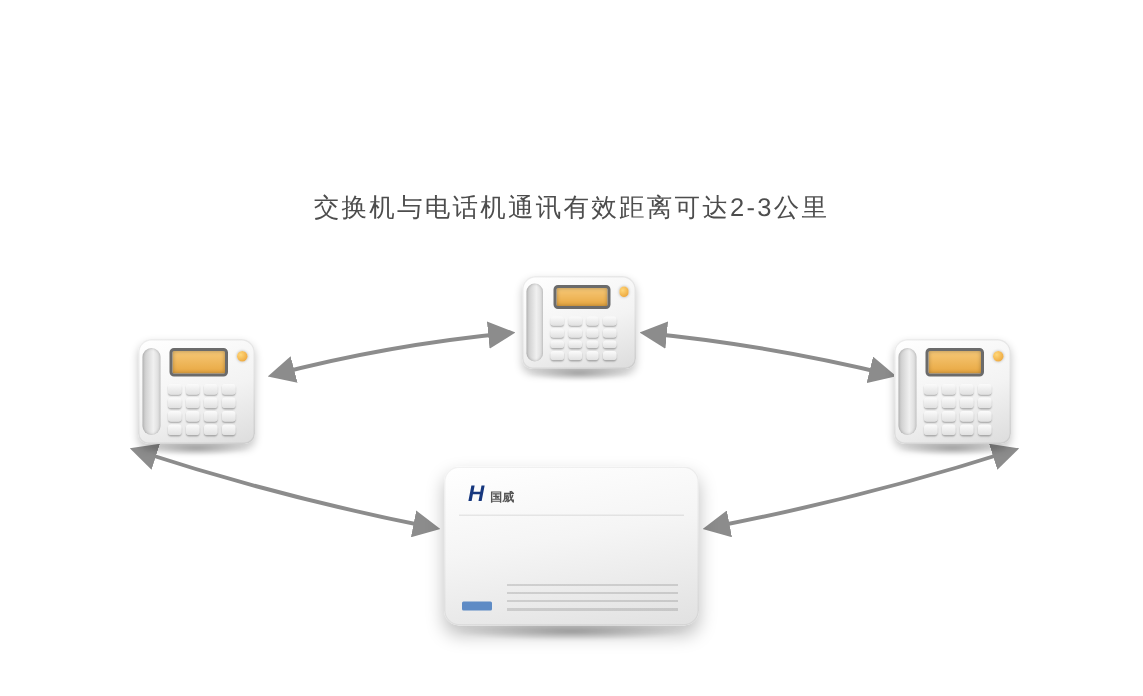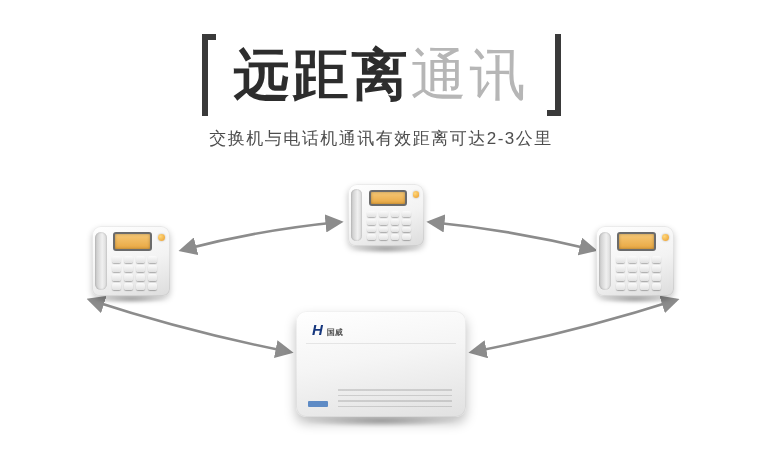--- a/index.html
+++ b/index.html
@@ -73,27 +73,20 @@
       <marker id="ah" viewBox="0 0 10 10" refX="8" refY="5" markerWidth="7" markerHeight="7" orient="auto-start-reverse">
         <path d="M0,0 L10,5 L0,10 z" fill="#8c8c8c"></path>
       </marker>
     </defs>
     <path d="M 340 222 Q 258 230 182 250" fill="none" stroke="#8c8c8c" stroke-width="2.6" marker-start="url(#ah)" marker-end="url(#ah)"></path>
     <path d="M 430 222 Q 512 230 594 250" fill="none" stroke="#8c8c8c" stroke-width="2.6" marker-start="url(#ah)" marker-end="url(#ah)"></path>
     <path d="M 290 352 Q 188 332 90 300" fill="none" stroke="#8c8c8c" stroke-width="2.6" marker-start="url(#ah)" marker-end="url(#ah)"></path>
     <path d="M 472 352 Q 576 332 676 300" fill="none" stroke="#8c8c8c" stroke-width="2.6" marker-start="url(#ah)" marker-end="url(#ah)"></path>
   </svg>
 
-  <div class="header">
-    <div class="bracket left"></div>
-    <div class="title">
-      <span class="bold">远距离</span><span class="light">通讯</span>
-    </div>
-    <div class="bracket right"></div>
-  </div>
   <div class="subtitle">交换机与电话机通讯有效距离可达2-3公里</div>
 
   <div class="phone" style="left:348px;top:184px;width:76px;height:62px;">
     <div class="dev-shadow"></div>
     <div class="body">
       <div class="handset"></div>
       <div class="screen"></div>
       <div class="led"></div>
       <div class="keypad">
           <div class="key"></div>

